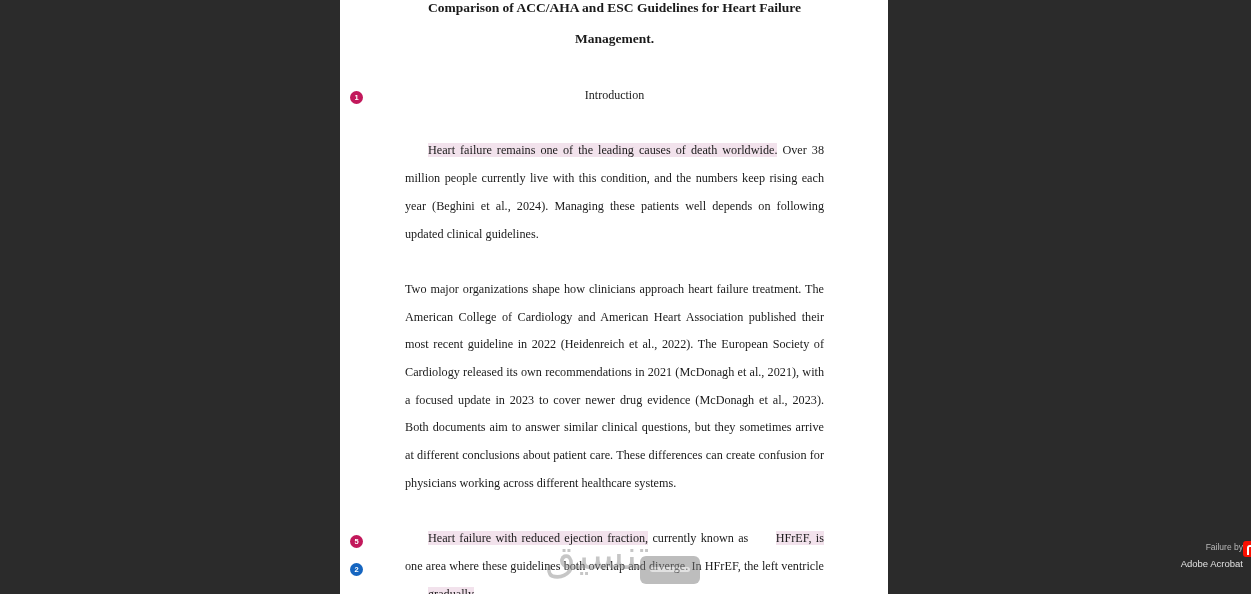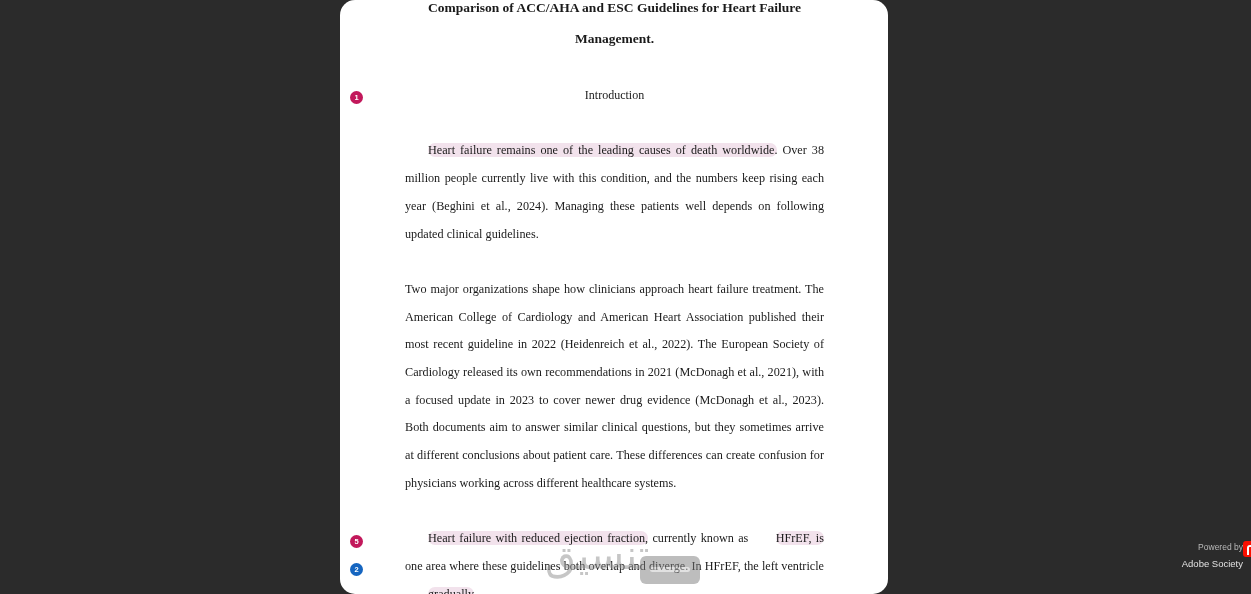--- a/index.html
+++ b/index.html
@@ -1,15 +1,15 @@
 <!DOCTYPE html>
 <html style="--viewer-bg: #2b2b2b; --page-bg: #ffffff; --text-color: #1a1a1a; --highlight-color: #f2e2ec; --marker-pink: #c2185b; --marker-blue: #1565c0; --acrobat-red: #fa0f00;"><head>
 <meta charset="utf-8">
 <style>
-  * { margin: 0; padding: 0; box-sizing: border-box; border-radius: 15px; }
+  * { margin: 0; padding: 0; box-sizing: border-box; }
   html, body { width: 1251px; height: 594px; overflow: hidden; }
   body {
     background: var(--viewer-bg, #2b2b2b);
     font-family: "Liberation Serif", "DejaVu Serif", serif;
     position: relative;
   }
   .pdf-page {
     position: absolute;
     left: 340px; top: 0;
     width: 548px; height: 594px;
@@ -131,16 +131,16 @@
     <div class="marker pink" style="top: 535px;">5</div>
     <div class="marker blue" style="top: 563px;">2</div>
   </div>
 
 <div class="watermark">
   <span class="wm-text">تنسيق</span>
   <div class="wm-badge"></div>
 </div>
 
 <div class="acrobat-footer">
-  <div class="powered-by">Powered by</div>
-  <div class="brand">Adobe Society</div>
+  <div class="powered-by">Failure by</div>
+  <div class="brand">Adobe Acrobat</div>
 </div>
 <div class="acrobat-logo"></div>
 
 </body></html>

